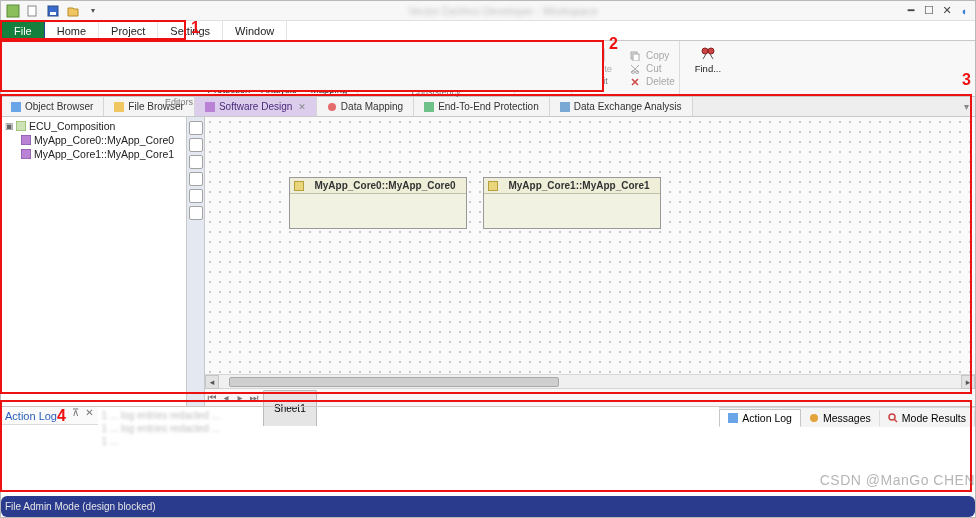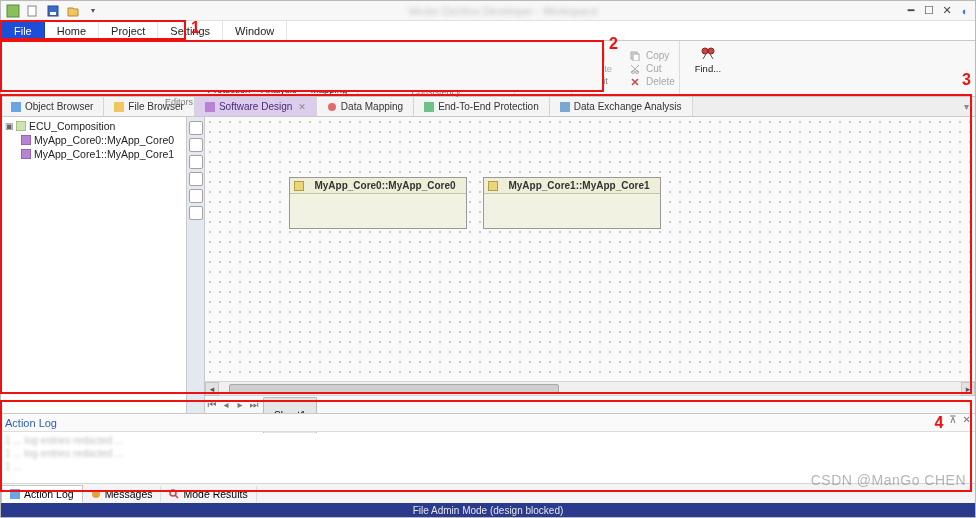--- a/index.html
+++ b/index.html
@@ -6,21 +6,21 @@
   html, body { margin:0; padding:0; width:976px; height:518px; overflow:hidden; background:#f0f0f0; }
   .window { width:100%; height:100%; display:flex; flex-direction:column; border:1px solid #b9b9b9; background:#fff; }
   .titlebar { height:20px; background:#f7f7f7; display:flex; align-items:center; justify-content:space-between; padding:0 4px; border-bottom:1px solid #e0e0e0;}
   .titlebar-left { display:flex; gap:4px; align-items:center;}
   .qat-btn { width:16px; height:16px; display:flex; align-items:center; justify-content:center; font-size:10px; color:#555; border:1px solid transparent; border-radius:2px;}
   .titlebar-title { flex:1; text-align:center; font-size:11px; color:#bfbfbf; filter:blur(2px);}
   .titlebar-ctrls { display:flex; gap:6px; align-items:center;}
   .ctrl-btn { width:12px; height:12px; font-size:11px; color:#444; display:flex; align-items:center; justify-content:center;}
   .menubar { height:20px; display:flex; align-items:stretch; border-bottom:1px solid #c9c9c9; font-size:11px; background:#fff; position:relative;}
   .menu-item { padding:2px 12px; display:flex; align-items:center; color:#222; border-right:1px solid #e4e4e4;}
-  .menu-item.active { background:#1d4ed8; color:#fff; border:1px solid #1e4894;}
+  .menu-item.active { background:#15803d; color:#fff; border:1px solid #1e4894;}
   .annot { position:absolute; color:#e11; font-size:16px; font-weight:600; pointer-events:none;}
   .ribbon { height:56px; border-bottom:1px solid #c8c8c8; display:flex; background:#f8f8f8; position:relative;}
   .ribbon-group { display:flex; flex-direction:column; align-items:center; padding:2px 4px 0 4px; border-right:1px solid #dcdcdc; }
   .ribbon-group-btns { display:flex; gap:2px;}
   .ribbon-group-label { font-size:9px; color:#7a7a7a; padding:0 2px 1px 2px;}
   .rbtn { display:flex; flex-direction:column; align-items:center; justify-content:flex-start; width:48px; padding:2px 2px 1px 2px; text-align:center; font-size:9.5px; color:#222; line-height:1.1; border:1px solid transparent; border-radius:2px;}
   .rbtn .ico { width:16px; height:16px; margin-bottom:2px;}
   .rbtn.disabled { color:#a8a8a8;}
   .mini-col { display:flex; flex-direction:column; justify-content:center; gap:2px; padding:2px 4px 2px 2px; font-size:10px; color:#a8a8a8; border-right:1px solid #dcdcdc;}
   .mini-col span{display:flex;align-items:center;gap:6px;}
@@ -49,29 +49,29 @@
   .comp-head .cico{width:10px;height:10px;background:#e9d57a;border:1px solid #b69e3c;}
   .comp-head .title{flex:1;text-align:center;}
   .comp-body{height:34px;}
   .hscroll{height:14px;background:#f0f0f0;display:flex;align-items:center;border-top:1px solid #d6d6d6;position:relative;}
   .hscroll .arrow{width:14px;height:14px;background:#e2e2e2;border:1px solid #c6c6c6;display:flex;align-items:center;justify-content:center;font-size:9px;color:#555;}
   .hscroll .thumb{height:10px;width:330px;background:#cfcfcf;border:1px solid #a8a8a8;border-radius:2px;margin-left:10px;}
   .sheet-tabs{height:18px;display:flex;align-items:center;background:#f7f7f7;border-top:1px solid #d6d6d6;font-size:10px;}
   .sheet-tabs .nav{display:flex;}
   .sheet-tabs .nav span{width:14px;text-align:center;color:#777;}
   .sheet-tab{padding:12px 10px;border:1px solid #bbb;border-bottom:none;background:#e5e5e5;margin-left:2px;border-radius:2px 2px 0 0;margin-top:20px;}
-  .logpanel{height:90px;border-top:1px solid #c8c8c8;display:flex;flex-direction:column;}
+  .logpanel{height:90px;border-top:1px solid #c8c8c8;display:flex;flex-direction:row;}
   .log-head{height:18px;display:flex;align-items:center;justify-content:space-between;padding:0 4px;font-size:11px;color:#2a5dbb;border-bottom:1px solid #dcdcdc;background:#fafafa;}
   .log-head .rt{display:flex;gap:6px;color:#777;font-size:10px;}
   .log-body{flex:1;overflow:hidden;font-size:10px;color:#bfbfbf;padding:2px 4px;filter:blur(1.5px);line-height:1.3;}
   .bottom-tabs{height:20px;display:flex;align-items:center;gap:0;font-size:10.5px;background:#f4f4f4;border-top:1px solid #d6d6d6;}
   .btab{padding:2px 8px;display:flex;align-items:center;gap:4px;border-right:1px solid #ddd;}
   .btab.active{background:#fff;border:1px solid #c6c6c6;border-bottom-color:#fff;}
-  .statusbar{height:14px;background:#2a3b8e;color:#e5e5e5;font-size:10px;display:flex;align-items:center;padding:0 4px;justify-content:center;}
-  .watermark{position:absolute;right:10px;bottom:30px;color:rgba(120,120,120,0.55);font-size:14px;letter-spacing:0.5px;pointer-events:none;}
+  .statusbar{height:21px;background:#2a3b8e;color:#e5e5e5;font-size:10px;display:flex;align-items:center;padding:0 4px;justify-content:flex-start;border-radius:6px;}
+  .watermark{position:absolute;right:1px;bottom:30px;color:rgba(120,120,120,0.55);font-size:14px;letter-spacing:0.5px;pointer-events:none;}
   svg{display:block;}
 </style>
 </head>
 <body>
 
 <div class="window">
 
   <div class="titlebar">
     <div class="titlebar-left">
       <span class="qat-btn">

